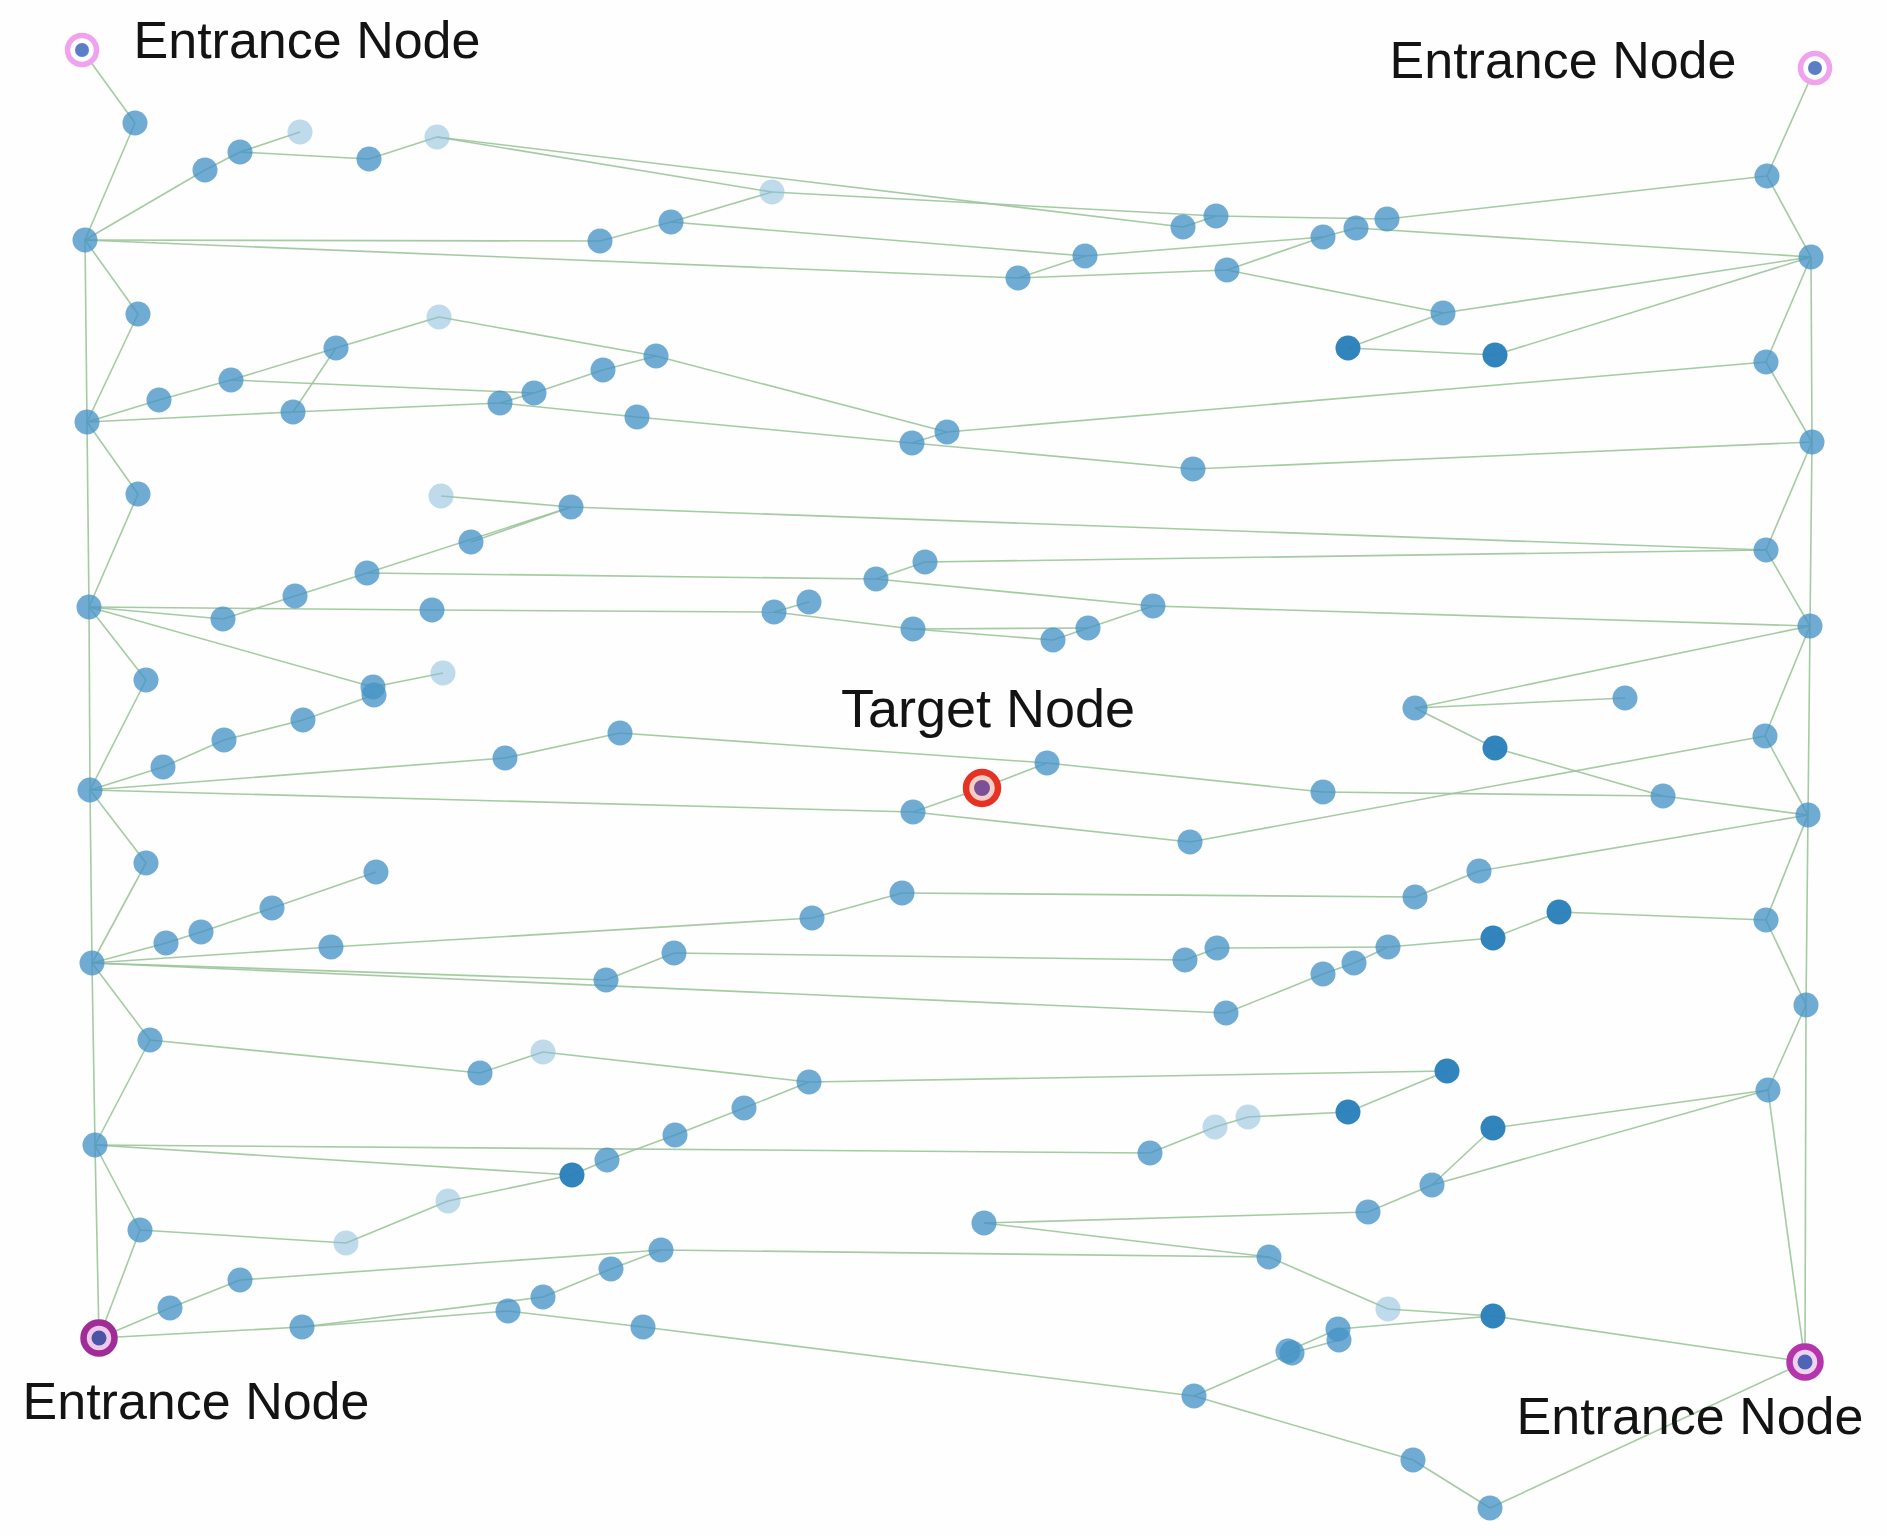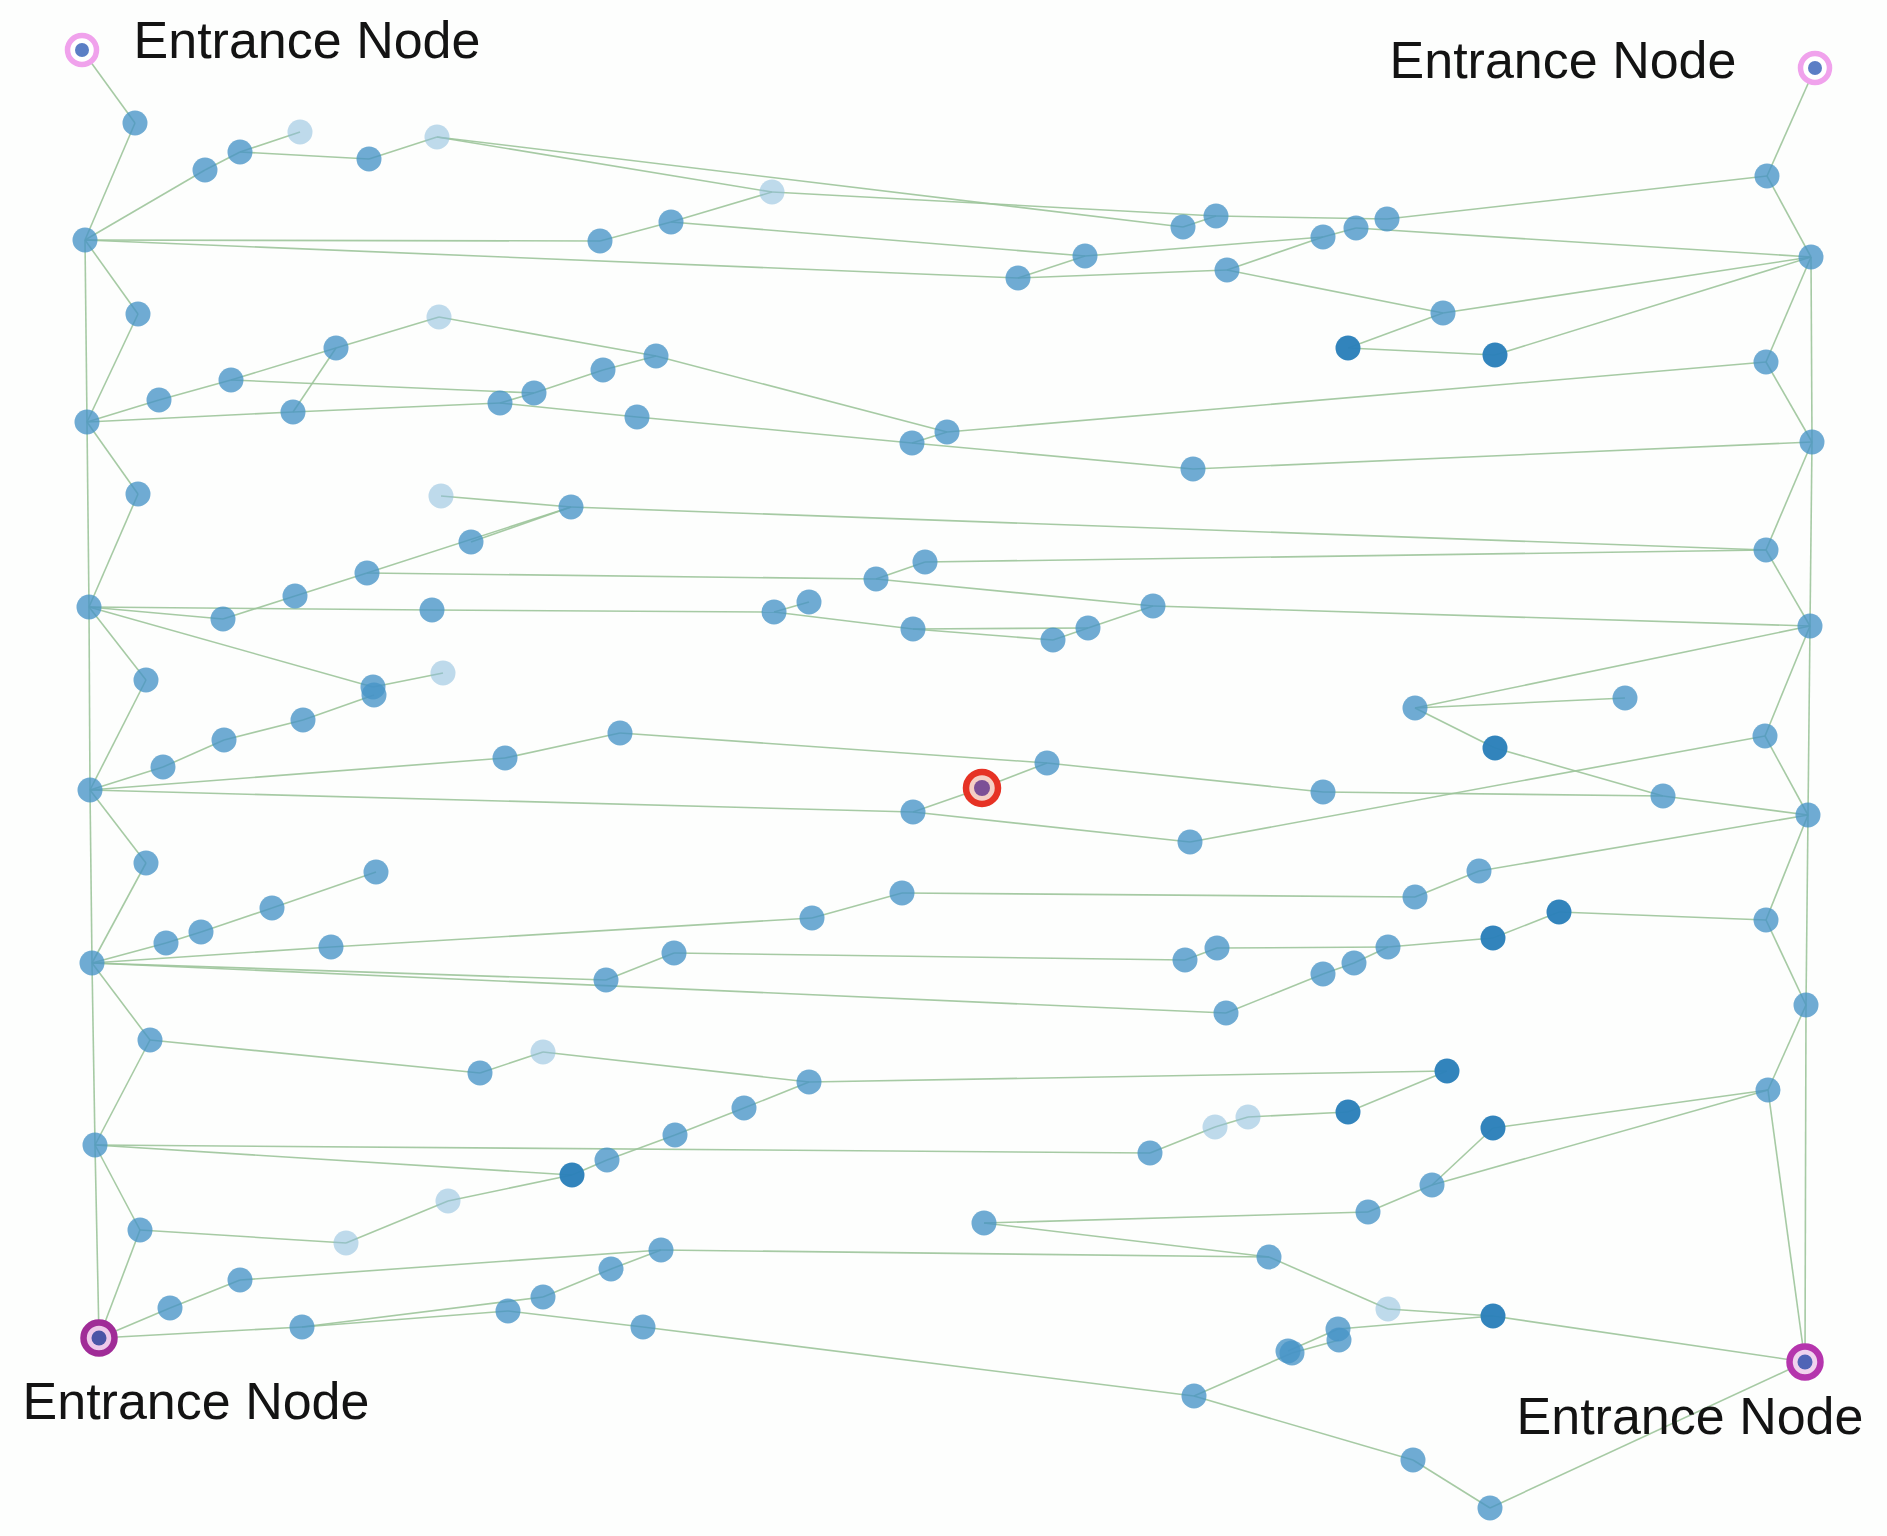--- a/index.html
+++ b/index.html
@@ -365,13 +365,14 @@
       </g>
       <g>
         <circle cx="982" cy="788" r="16" fill="#f5cfc5" stroke="#e63224" stroke-width="6.5"></circle>
         <circle cx="982" cy="788" r="8" fill="#7c5096"></circle>
       </g>
     </svg>
   <div class="graph-label" style="left: 307px; top: 40px; font-size: 52px;">Entrance Node</div>
   <div class="graph-label" style="left: 1563px; top: 60px; font-size: 52px;">Entrance Node</div>
   <div class="graph-label" style="left: 196px; top: 1401px; font-size: 52px;">Entrance Node</div>
   <div class="graph-label" style="left: 1690px; top: 1416px; font-size: 52px;">Entrance Node</div>
+  <div class="graph-label" style="left: 988px; top: 708px; font-size: 54px;">Target Node</div>
 </div>
 
 </body></html>

